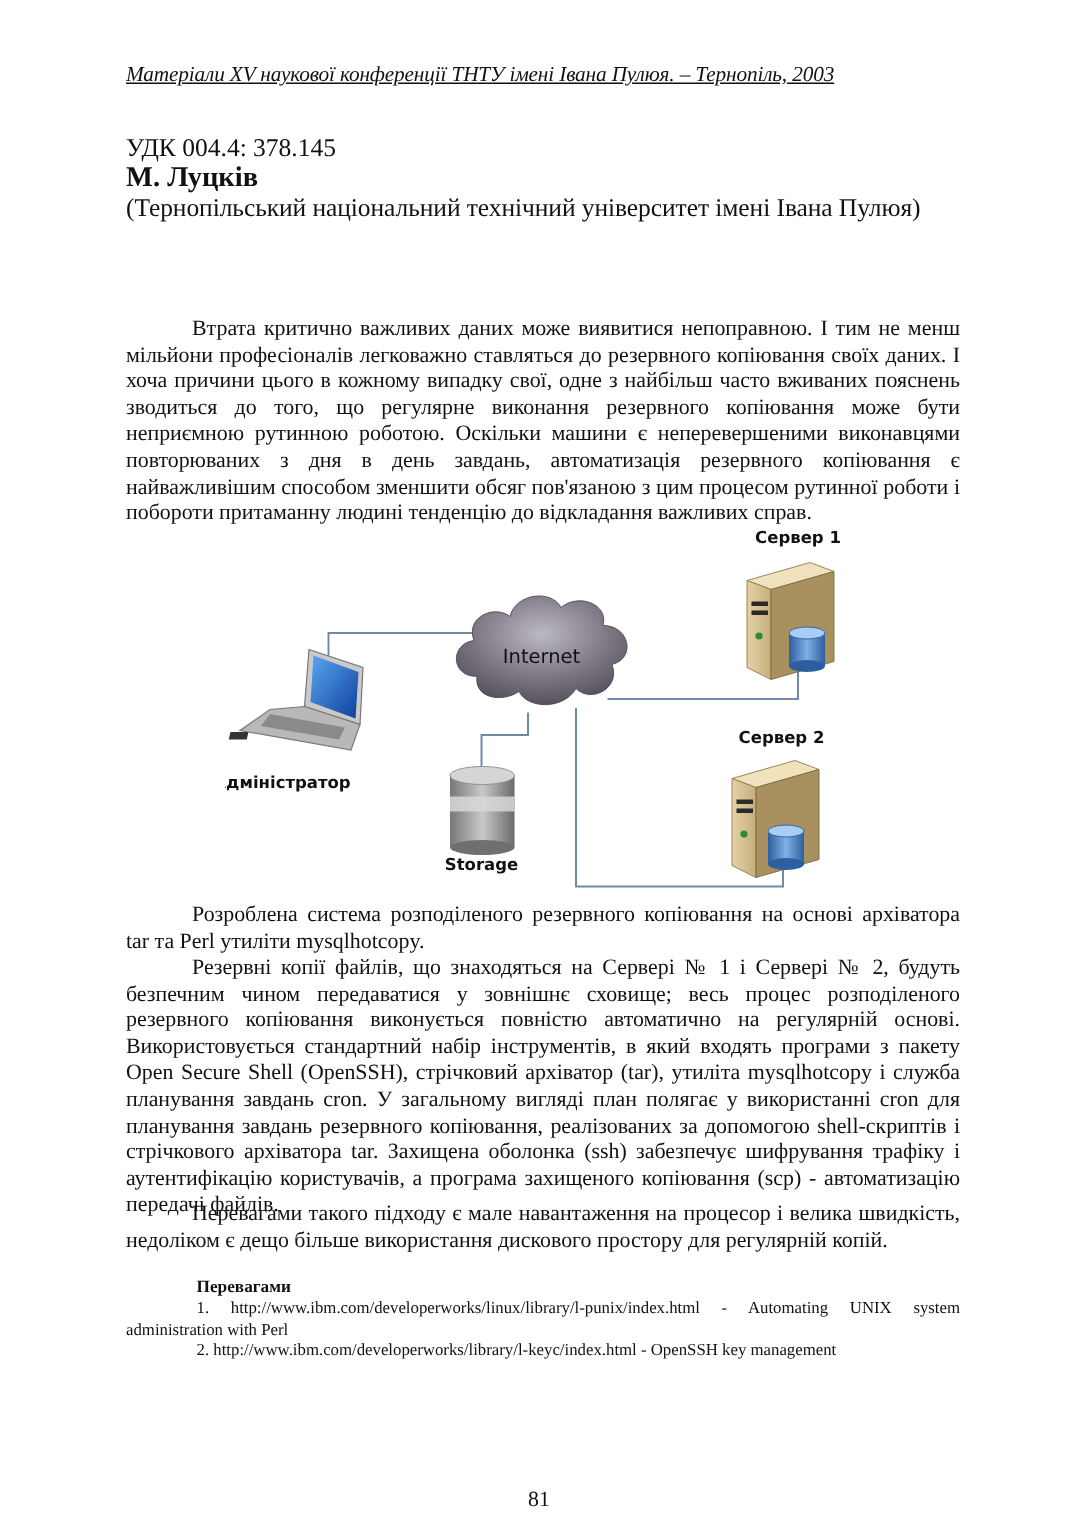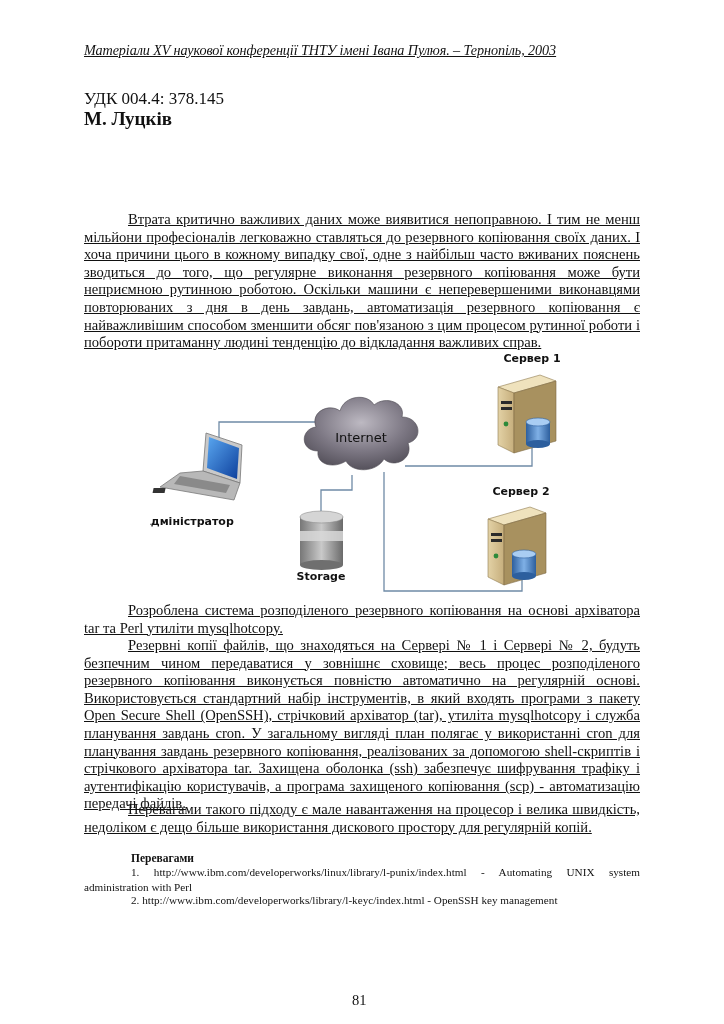--- a/index.html
+++ b/index.html
@@ -7,21 +7,21 @@
          font-family: "Liberation Serif", "DejaVu Serif", serif; color: #111; }
   .page { position: absolute; left: 0; top: 0; width: 724px; height: 1024px; }
   .running-header { position: absolute; left: 84px; top: 42px; width: 560px;
          font-style: italic; font-size: 14.2px; text-decoration: underline; letter-spacing: -0.1px; }
   .udk { position: absolute; left: 84px; top: 88px; font-size: 17px; line-height: 21px; }
   .author { position: absolute; left: 84px; top: 108px; font-size: 19px; font-weight: bold; line-height: 21px; }
   .affil { position: absolute; left: 84px; top: 128px; font-size: 17px; line-height: 21px; letter-spacing: -0.05px; }
   .title { position: absolute; left: 84px; top: 159px; width: 556px; text-align: center;
            font-size: 17px; font-weight: bold; line-height: 20px; }
   .para { position: absolute; left: 84px; width: 556px; font-size: 14.6px; line-height: 17.6px;
-          text-align: justify; text-indent: 44px; margin: 0; text-decoration: underline; }
+          text-align: justify; text-indent: 44px; margin: 0; }
   .p1 { top: 211px; }
   .p2 { top: 602px; }
   .p3 { top: 637px; }
   .p4 { top: 801px; }
   .lit-title { position: absolute; left: 131px; top: 852px; font-size: 11.5px; font-weight: bold; }
   .ref { position: absolute; left: 84px; width: 556px; font-size: 11.2px; line-height: 15px;
          text-align: justify; text-indent: 47px; margin: 0; }
   .r1 { top: 865px; }
   .r2 { top: 893px; }
   .page-num { position: absolute; left: 352px; top: 992px; font-size: 14.5px; }
@@ -30,20 +30,21 @@
   .cloud-label { font-family: "DejaVu Sans", sans-serif; font-size: 13px; fill: #111; }
 </style>
 </head>
 <body>
 
 <div class="page">
   <div class="running-header">Матеріали XV наукової конференції ТНТУ імені Івана Пулюя. – Тернопіль, 2003</div>
 
   <div class="udk">УДК 004.4: 378.145</div>
   <div class="author">М. Луцків</div>
+  <div class="affil">(Тернопільський національний технічний університет імені Івана Пулюя)</div>
 
 
   <p class="para p1">Втрата критично важливих даних може виявитися непоправною. І тим не менш мільйони професіоналів легковажно ставляться до резервного копіювання своїх даних. І хоча причини цього в кожному випадку свої, одне з найбільш часто вживаних пояснень зводиться до того, що регулярне виконання резервного копіювання може бути неприємною рутинною роботою. Оскільки машини є неперевершеними виконавцями повторюваних з дня в день завдань, автоматизація резервного копіювання є найважливішим способом зменшити обсяг пов'язаною з цим процесом рутинної роботи і побороти притаманну людині тенденцію до відкладання важливих справ.</p>
 
   <div class="figure">
     <svg width="420" height="250" viewBox="0 0 420 250">
       <defs>
         <radialGradient id="cloudGrad" cx="50%" cy="35%" r="65%">
           <stop offset="0%" stop-color="#bdb9c2"></stop>
           <stop offset="60%" stop-color="#7d7884"></stop>

